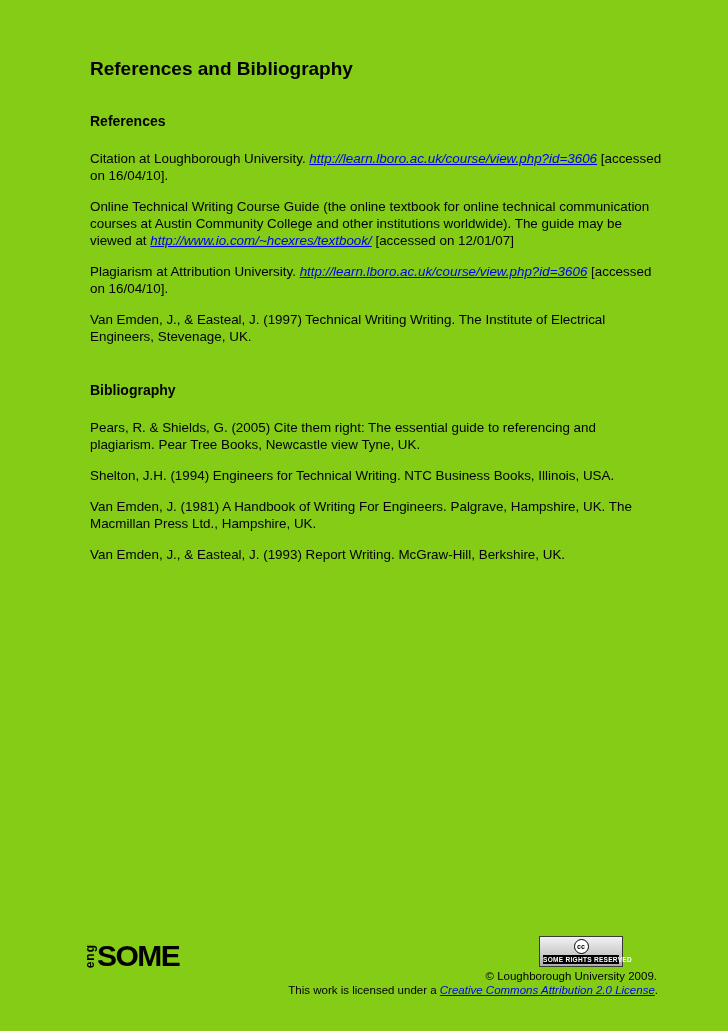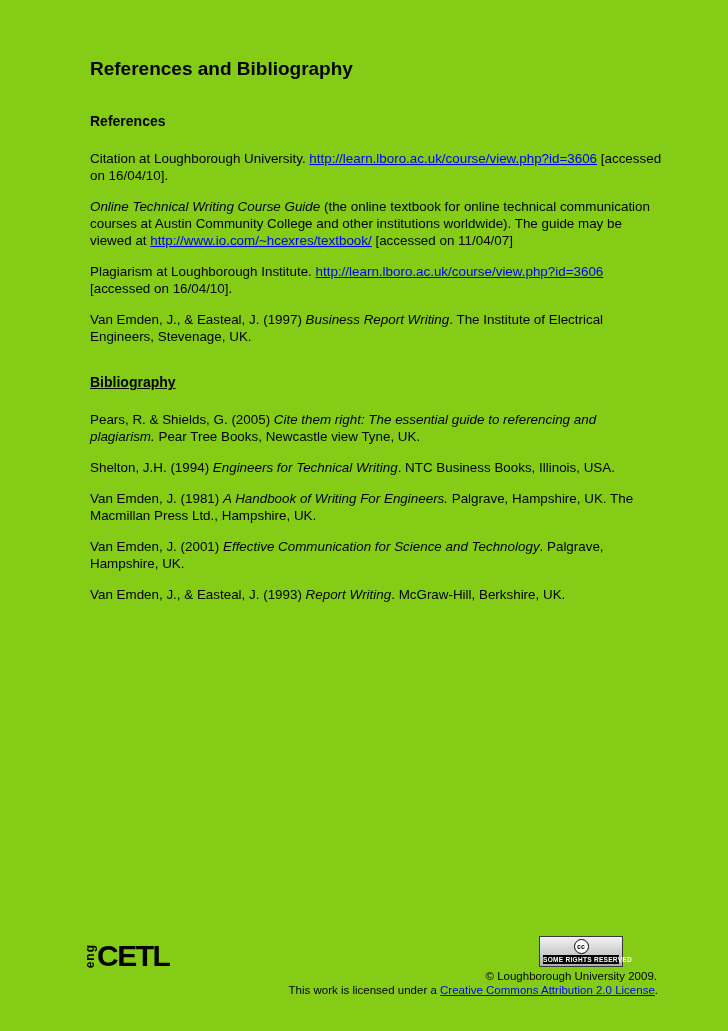--- a/index.html
+++ b/index.html
@@ -23,31 +23,32 @@
     line-height: 23px;
     font-weight: bold;
     margin: 0 0 33px 0;
   }
   h2 {
     font-size: 14px;
     line-height: 17px;
     font-weight: bold;
     margin: 0 0 20px 0;
   }
-  h2.bib { margin-top: 29px; text-decoration: underline; }
+  h2.bib { margin-top: 37px; }
   p.entry {
     font-size: 13.4px;
     line-height: 17px;
     margin: 0 0 14px 0;
   }
-  .italic { font-style: italic; }
+  .italic { }
   a.link {
     color: var(--link-color, #0000ee);
     text-decoration: underline;
     cursor: pointer;
+    font-style: italic;
   }
   
   .logo {
     position: absolute;
     left: 84px;
     top: 941px;
     display: flex;
     align-items: center;
     gap: 1px;
     color: #000;
@@ -127,35 +128,34 @@
 </style>
 </head>
 <body>
 
 <div class="page">
   <div class="content">
     <h1>References and Bibliography</h1>
 
     <h2>References</h2>
     <p class="entry"><span class="normal">Citation at Loughborough University. </span><a class="link">http://learn.lboro.ac.uk/course/view.php?id=3606</a><span class="normal"> [accessed on 16/04/10].</span></p>
-    <p class="entry"><span class="italic">Online Technical Writing Course Guide</span><span class="normal"> (the online textbook for online technical communication courses at Austin Community College and other institutions worldwide). The guide may be viewed at </span><a class="link">http://www.io.com/~hcexres/textbook/</a><span class="normal"> [accessed on 11/04/07]</span></p>
-    <p class="entry"><span class="normal">Plagiarism at Loughborough Institute. </span><a class="link">http://learn.lboro.ac.uk/course/view.php?id=3606</a><span class="normal"> [accessed on 16/04/10].</span></p>
-    <p class="entry"><span class="normal">Van Emden, J., &amp; Easteal, J. (1997) </span><span class="italic">Business Report Writing</span><span class="normal">. The Institute of Electrical Engineers, Stevenage, UK.</span></p>
+    <p class="entry"><span class="italic">Online Technical Writing Course Guide</span><span class="normal"> (the online textbook for online technical communication courses at Austin Community College and other institutions worldwide). The guide may be viewed at </span><a class="link">http://www.io.com/~hcexres/textbook/</a><span class="normal"> [accessed on 12/01/07]</span></p>
+    <p class="entry"><span class="normal">Plagiarism at Attribution University. </span><a class="link">http://learn.lboro.ac.uk/course/view.php?id=3606</a><span class="normal"> [accessed on 16/04/10].</span></p>
+    <p class="entry"><span class="normal">Van Emden, J., &amp; Easteal, J. (1997) </span><span class="italic">Technical Writing Writing</span><span class="normal">. The Institute of Electrical Engineers, Stevenage, UK.</span></p>
 
     <h2 class="bib">Bibliography</h2>
     <p class="entry"><span class="normal">Pears, R. &amp; Shields, G. (2005) </span><span class="italic">Cite them right: The essential guide to referencing and plagiarism.</span><span class="normal"> Pear Tree Books, Newcastle view Tyne, UK.</span></p>
     <p class="entry"><span class="normal">Shelton, J.H. (1994) </span><span class="italic">Engineers for Technical Writing</span><span class="normal">. NTC Business Books, Illinois, USA.</span></p>
     <p class="entry"><span class="normal">Van Emden, J. (1981) </span><span class="italic">A Handbook of Writing For Engineers.</span><span class="normal"> Palgrave, Hampshire, UK. The Macmillan Press Ltd., Hampshire, UK.</span></p>
-    <p class="entry"><span class="normal">Van Emden, J. (2001) </span><span class="italic">Effective Communication for Science and Technology</span><span class="normal">. Palgrave, Hampshire, UK.</span></p>
     <p class="entry"><span class="normal">Van Emden, J., &amp; Easteal, J. (1993) </span><span class="italic">Report Writing</span><span class="normal">. McGraw-Hill, Berkshire, UK.</span></p>
   </div>
 
   <div class="logo">
     <span class="logo-eng">eng</span>
-    <span class="logo-cetl">CETL</span>
+    <span class="logo-cetl">SOME</span>
   </div>
 
   <div class="cc-badge">
     <span class="cc-circle">
       <span>cc</span>
     </span>
     <span class="cc-bar">SOME RIGHTS RESERVED</span>
   </div>
 
   <div class="copyright">© Loughborough University 2009.</div>

